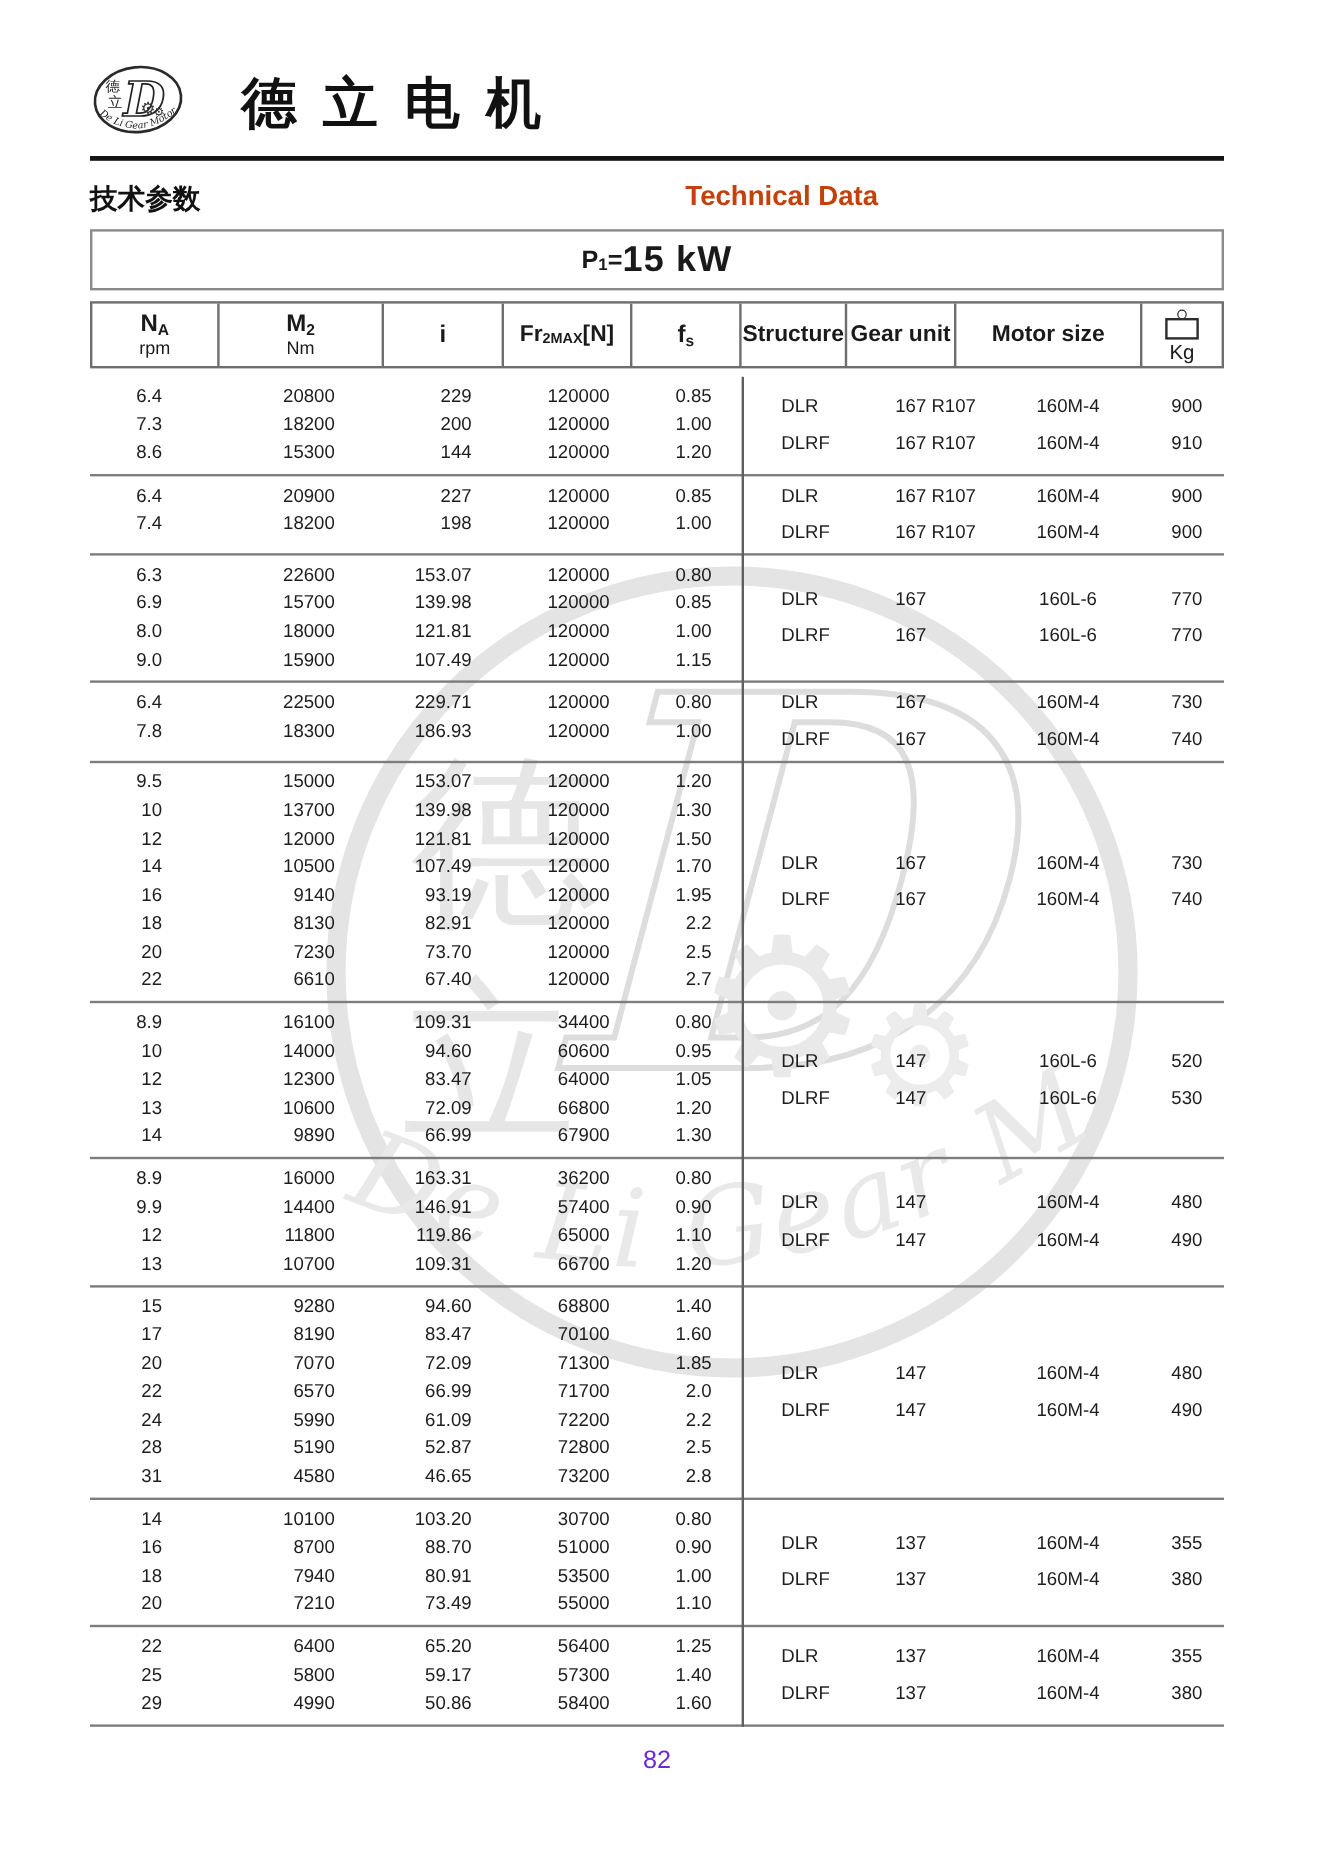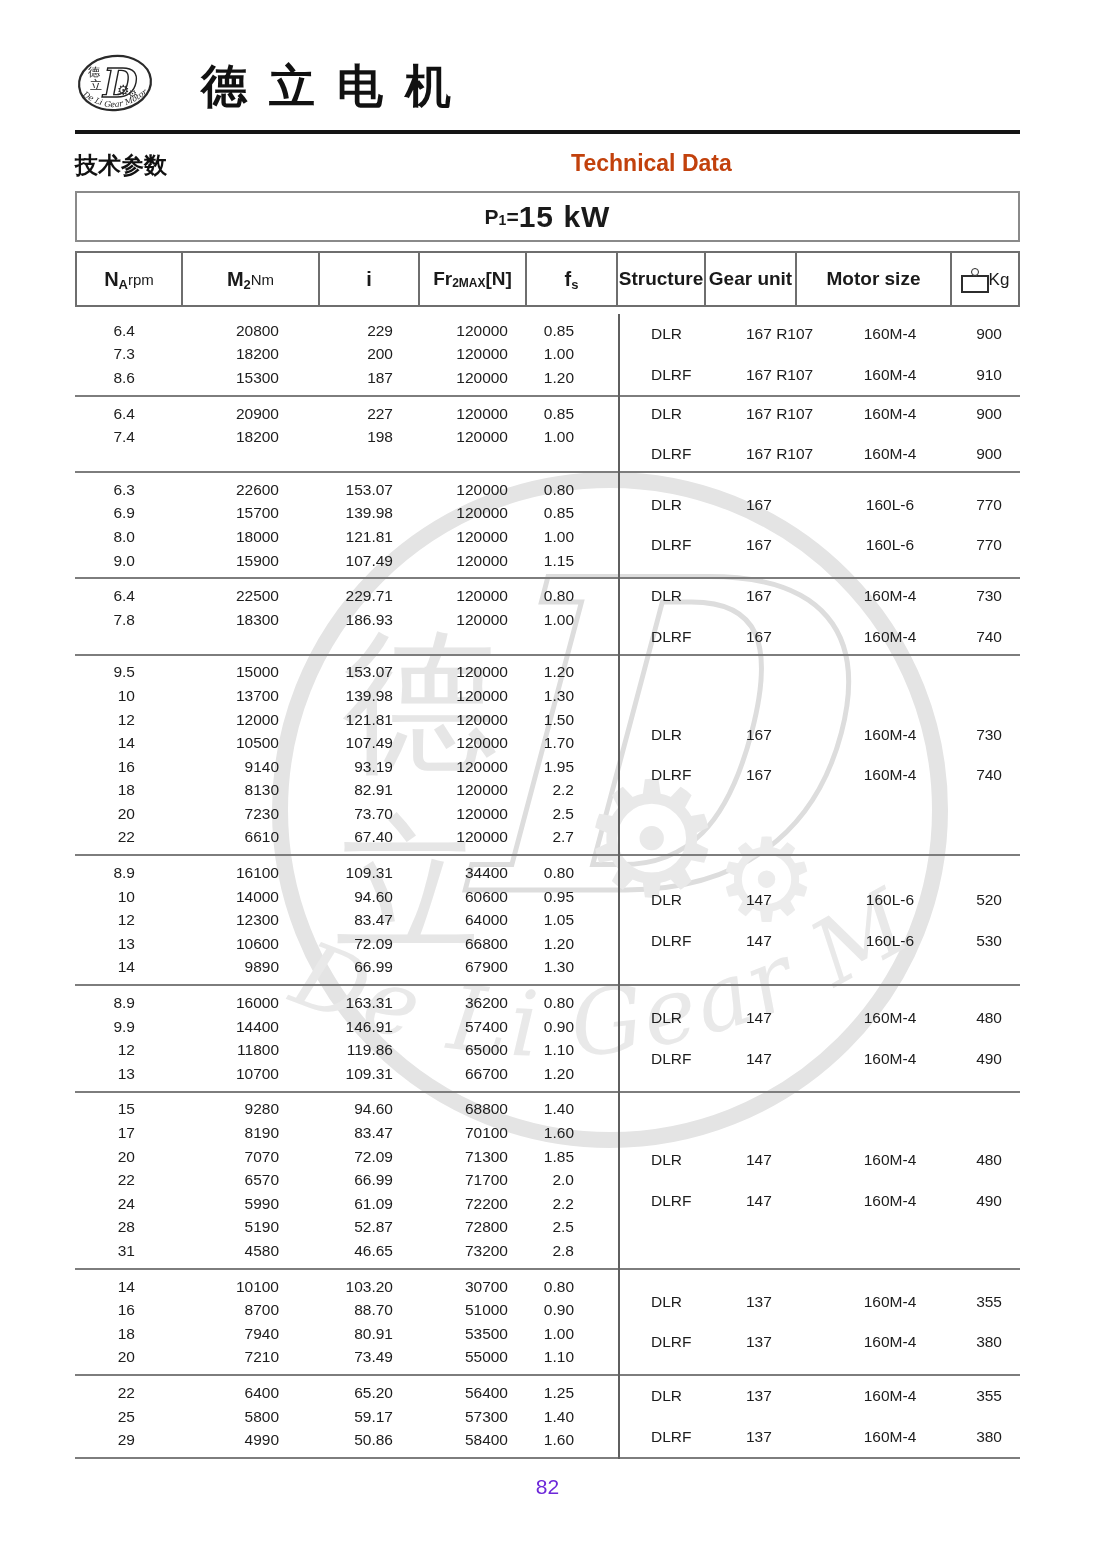--- a/index.html
+++ b/index.html
@@ -41,21 +41,21 @@
   .power-box .p-val  { font-size:30px; font-weight:bold; letter-spacing:1px; }
 
   
   .thead {
     margin-top:9px; display:grid;
     grid-template-columns:106px 137px 100px 107px 91px 88px 91px 155px 66px;
     border:2px solid #6e6e6e; height:56px;
   }
   .hcell {
     border-right:2px solid #6e6e6e;
-    display:flex; flex-direction:row; align-items:center; justify-content:center;
+    display:flex; flex-direction:column; align-items:center; justify-content:center;
     line-height:1.05;
   }
   .hcell:last-child { border-right:none; }
   .h-main { font-size:20px; font-weight:bold; }
   .h-sub  { font-size:13px; font-weight:bold; position:relative; top:3px; }
   .h-unit { font-size:15px; margin-top:2px; }
   .h-fr-sub { font-size:12px; font-weight:bold; position:relative; top:2px; }
   .weight-icon { position:relative; width:28px; height:18px; border:2px solid #2c2c2c; margin-top:9px; background:#fff; }
   .weight-icon::before {
     content:""; position:absolute; top:-9px; left:50%; transform:translateX(-50%);
@@ -70,25 +70,25 @@
   .gleft {
     width:543px; display:grid;
     grid-template-columns:106px 137px 100px 107px 93px;
     grid-auto-rows:23.6px; align-items:center;
   }
   .cell { font-size:15.5px; color:#1d1d1d; white-space:nowrap; }
   .lc0 { text-align:right; padding-right:46px; }
   .lc1 { text-align:right; padding-right:39px; }
   .lc2 { text-align:right; padding-right:25px; }
   .lc3 { text-align:right; padding-right:17px; }
-  .lc4 { text-align:right; padding-right:44px; }
+  .lc4 { text-align:right; padding-right:25px; }
   .gright { width:402px; display:flex; flex-direction:column; justify-content:center; }
   .rgrid {
     display:grid; grid-template-columns:122px 90px 120px 70px;
-    grid-auto-rows:23.6px; row-gap:17px; align-items:center;
+    grid-auto-rows:23.6px; row-gap:7px; align-items:center;
   }
   .rc0 { text-align:left; padding-left:33px; }
   .rc1 { text-align:left; padding-left:6px; }
   .rc2 { text-align:center; }
   .rc3 { text-align:right; padding-right:18px; }
 
   
   .footer { text-align:center; margin-top:16px; }
   .page-num { font-size:21px; color:#6d28d9; }
 </style>
@@ -188,21 +188,21 @@
             <div class="cell lc2">229</div>
             <div class="cell lc3">120000</div>
             <div class="cell lc4">0.85</div>
             <div class="cell lc0">7.3</div>
             <div class="cell lc1">18200</div>
             <div class="cell lc2">200</div>
             <div class="cell lc3">120000</div>
             <div class="cell lc4">1.00</div>
             <div class="cell lc0">8.6</div>
             <div class="cell lc1">15300</div>
-            <div class="cell lc2">187</div>
+            <div class="cell lc2">144</div>
             <div class="cell lc3">120000</div>
             <div class="cell lc4">1.20</div>
           </div>
           <div class="gright">
             <div class="rgrid">
               <div class="cell rc0">DLR</div>
               <div class="cell rc1">167 R107</div>
               <div class="cell rc2">160M-4</div>
               <div class="cell rc3">900</div>
               <div class="cell rc0">DLRF</div>

